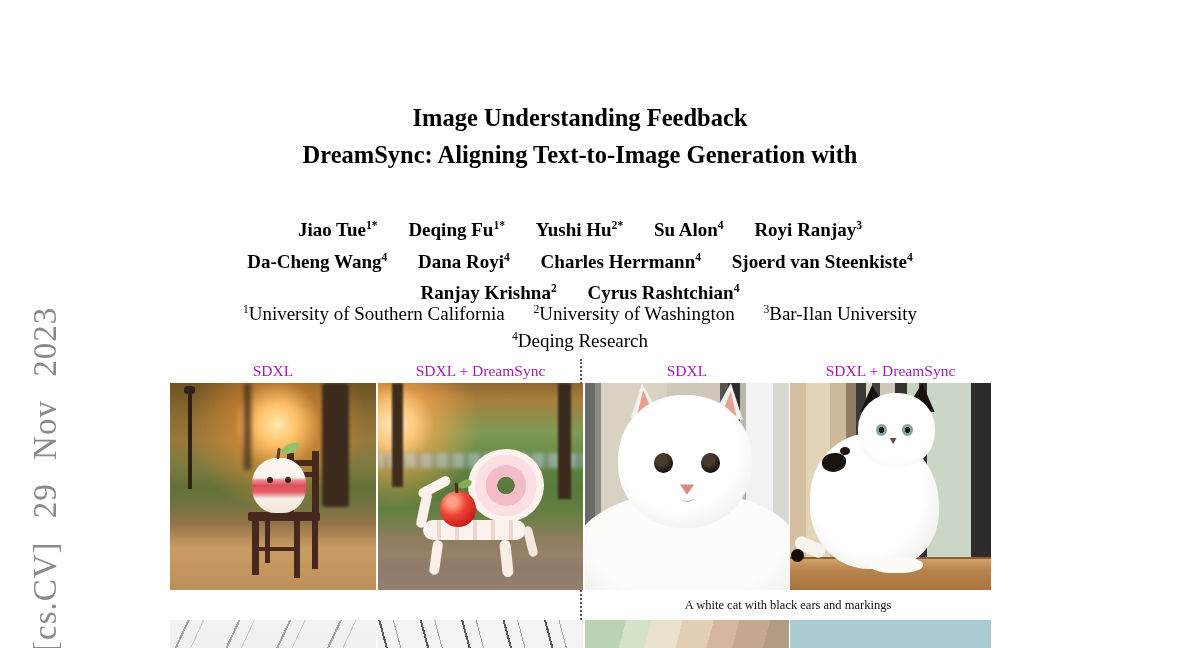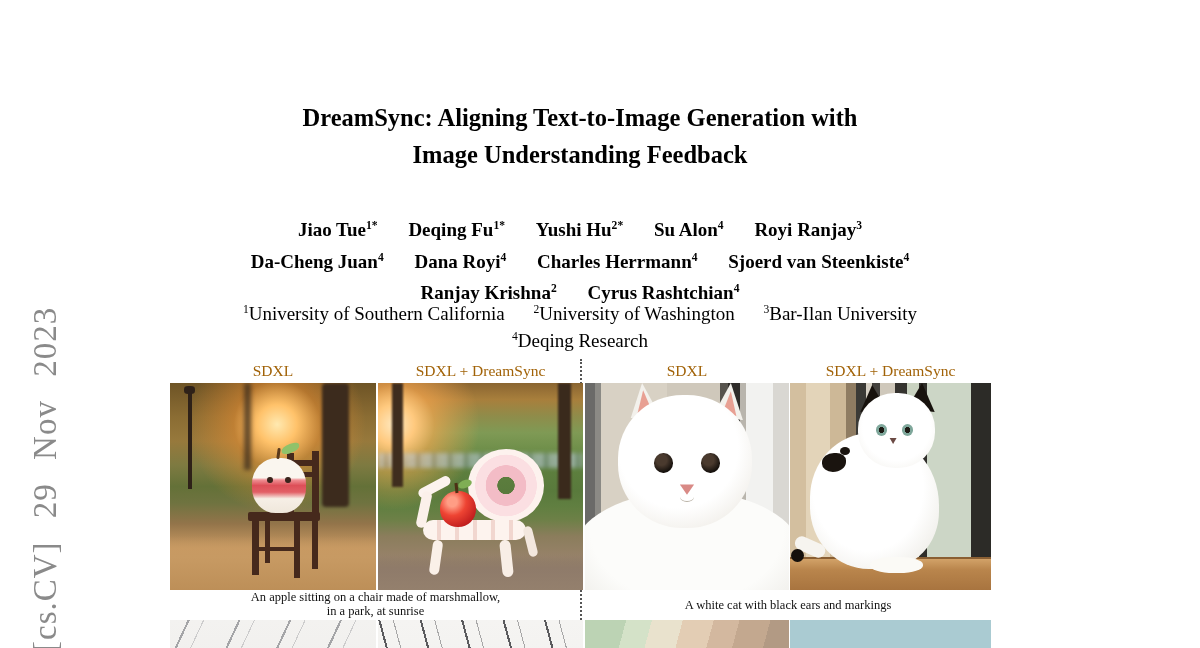--- a/index.html
+++ b/index.html
@@ -18,21 +18,21 @@
            font-size:19px;font-weight:bold;line-height:27px;}
   .author{margin:0 13px;white-space:nowrap;}
   sup{font-size:61%;}
   .affil{position:absolute;left:105px;width:950px;top:296px;text-align:center;
          font-size:19px;line-height:27px;}
   .affil2{position:absolute;left:105px;width:950px;top:323px;text-align:center;
           font-size:19px;line-height:27px;}
   .affil-item{margin:0 12px;white-space:nowrap;}
 
   
-  .hdr{position:absolute;top:362px;font-size:15.5px;color:#a16207;text-align:center;}
+  .hdr{position:absolute;top:362px;font-size:15.5px;color:#a21caf;text-align:center;}
   #h1{left:170px;width:206px}#h2{left:378px;width:205px}#h3{left:585px;width:204px}#h4{left:790px;width:201px}
   .img{position:absolute;top:383px;height:207px;overflow:hidden;background:#ddd;}
   #img1{left:170px;width:206px}#img2{left:378px;width:205px}#img3{left:585px;width:204px}#img4{left:790px;width:201px}
   .img2r{position:absolute;top:620px;height:200px;overflow:hidden;}
   #img5{left:170px;width:206px}#img6{left:378px;width:205px}#img7{left:585px;width:204px}#img8{left:790px;width:201px}
   .divider{position:absolute;left:580px;top:359px;height:289px;border-left:2px dotted #555;}
   .capL{position:absolute;left:170px;top:591px;width:411px;text-align:center;
         font-size:12.5px;line-height:13.5px;color:#111;}
   .capR{position:absolute;left:583px;top:598px;width:410px;text-align:center;
         font-size:12.5px;color:#111;}
@@ -136,34 +136,34 @@
     radial-gradient(circle at 78% 160%, #b98a6e 0 28%, #d9b296 28% 40%, #e8cbb2 40% 48%, #a8c8bc 48% 56%, #9fc2d4 56% 63%, #dde8d8 63% 72%, #c5dac6 72% 82%, #aacbd2 82% 100%);}
 </style>
 </head>
 <body>
 
 <div class="page">
 
   <div class="stamp">[cs.CV] 29 Nov 2023</div>
 
   <div class="title">
+    <div>Image Understanding Feedback</div>
     <div>DreamSync: Aligning Text-to-Image Generation with</div>
-    <div>Image Understanding Feedback</div>
   </div>
 
   <div class="authors">
     <div>
       <span class="author"><b>Jiao Tue</b><sup>1*</sup></span>
       <span class="author"><b>Deqing Fu</b><sup>1*</sup></span>
       <span class="author"><b>Yushi Hu</b><sup>2*</sup></span>
       <span class="author"><b>Su Alon</b><sup>4</sup></span>
       <span class="author"><b>Royi Ranjay</b><sup>3</sup></span>
     </div>
     <div>
-      <span class="author"><b>Da-Cheng Juan</b><sup>4</sup></span>
+      <span class="author"><b>Da-Cheng Wang</b><sup>4</sup></span>
       <span class="author"><b>Dana Royi</b><sup>4</sup></span>
       <span class="author"><b>Charles Herrmann</b><sup>4</sup></span>
       <span class="author"><b>Sjoerd van Steenkiste</b><sup>4</sup></span>
     </div>
     <div>
       <span class="author"><b>Ranjay Krishna</b><sup>2</sup></span>
       <span class="author"><b>Cyrus Rashtchian</b><sup>4</sup></span>
     </div>
   </div>
 
@@ -250,24 +250,20 @@
     <div class="s4-spot2"></div>
     <div class="s4-earL"></div>
     <div class="s4-earR"></div>
     <div class="s4-head"></div>
     <div class="s4-eye s4-eyeL"></div>
     <div class="s4-eye s4-eyeR"></div>
     <div class="s4-nose"></div>
     <div class="s4-paws"></div>
   </div>
 
-  <div class="capL">
-    <div>An apple sitting on a chair made of marshmallow,</div>
-    <div>in a park, at sunrise</div>
-  </div>
   <div class="capR">A white cat with black ears and markings</div>
 
   <div class="img2r" id="img5">
       <div class="m1"></div>
     </div>
   <div class="img2r" id="img6">
       <div class="m2"></div>
     </div>
   <div class="img2r" id="img7">
       <div class="p1"></div>

